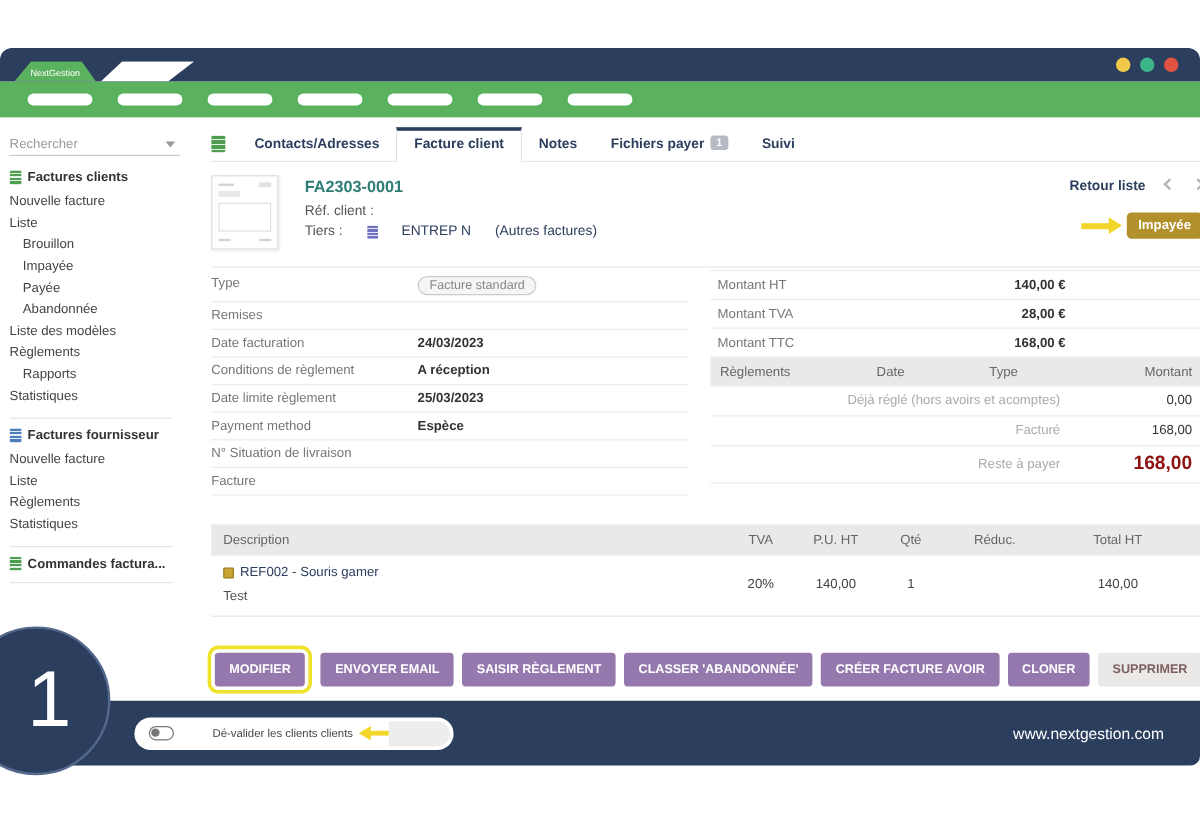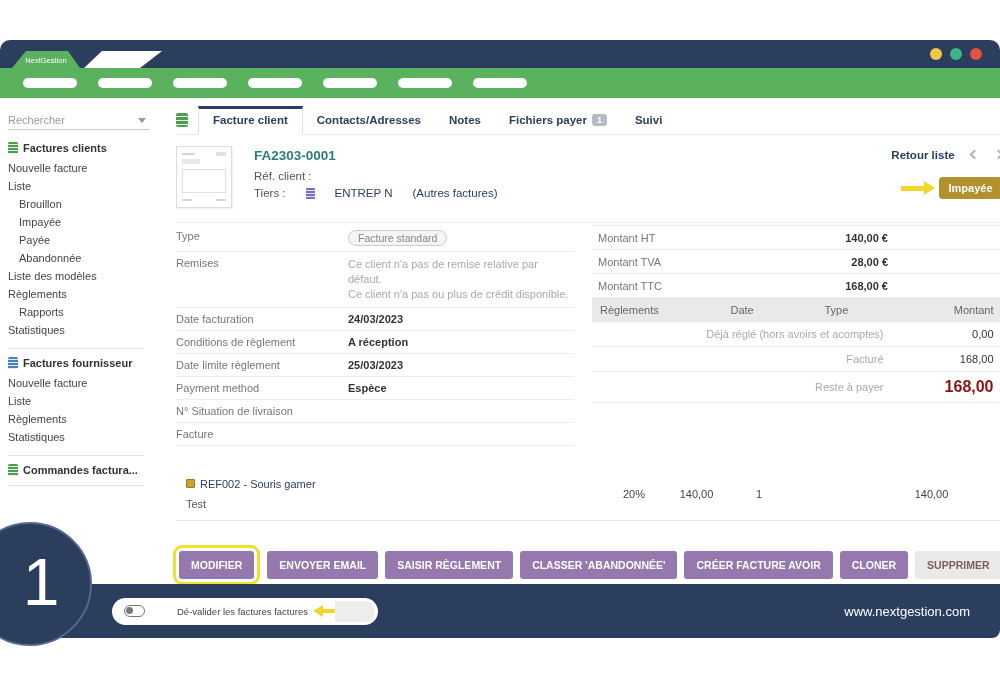--- a/index.html
+++ b/index.html
@@ -198,22 +198,22 @@
           <span>Commandes factura...</span>
         </div>
 
         <div class="side-div"></div>
       </aside>
 
       <main class="main">
 
         <div class="tabsrow">
           <span class="tab-doc"></span>
+          <div class="tab">Contacts/Adresses</div>
           <div class="tab active">Facture client</div>
-          <div class="tab">Contacts/Adresses</div>
           <div class="tab">Notes</div>
           <div class="tab">
             <span>Fichiers payer</span><span class="tab-badge">1</span>
           </div>
           <div class="tab">Suivi</div>
         </div>
 
         <div class="headblock">
           <div class="thumb">
             <i class="a"></i>
@@ -247,24 +247,20 @@
         </div>
 
         <div class="cols">
           <div class="fieldcol">
             <div class="frow">
               <span class="flabel">Type</span>
               <span class="fvalue pill">Facture standard</span>
             </div>
             <div class="frow">
               <span class="flabel">Remises</span>
-              <span class="fvalue muted">
-                <span>Ce client n'a pas de remise relative par défaut.</span><br>
-                <span>Ce client n'a pas ou plus de crédit disponible.</span>
-              </span>
             </div>
             <div class="frow">
               <span class="flabel">Date facturation</span>
               <span class="fvalue">24/03/2023</span>
             </div>
             <div class="frow">
               <span class="flabel">Conditions de règlement</span>
               <span class="fvalue">A réception</span>
             </div>
             <div class="frow">
@@ -313,20 +309,28 @@
               <span class="pvalue">168,00</span>
             </div>
             <div class="prow">
               <span class="plabel">Reste à payer</span>
               <span class="pvalue big">168,00</span>
             </div>
           </div>
         </div>
 
         <div class="linestable">
+          <div class="lhead">
+            <span class="first">Description</span>
+            <span>TVA</span>
+            <span>P.U. HT</span>
+            <span>Qté</span>
+            <span>Réduc.</span>
+            <span>Total HT</span>
+          </div>
           <div class="lrow">
             <div>
               <div class="prodref">
                 <span class="cube-icon"></span>
                 <span>REF002 - Souris gamer</span>
               </div>
               <div class="proddesc">Test</div>
             </div>
             <div class="num">20%</div>
             <div class="num">140,00</div>
@@ -347,21 +351,21 @@
         </div>
       </main>
     </div>
 
     <div class="footer">
       <div class="step-circle">
         <span>1</span>
       </div>
       <div class="toggle-pill">
         <span class="toggle-icon"></span>
-        <span class="toggle-label">Dé-valider les factures factures</span>
+        <span class="toggle-label">Dé-valider les clients clients</span>
         <span class="arrow-left"></span>
         <span class="pill-gray"></span>
       </div>
       <span class="footer-url">www.nextgestion.com</span>
     </div>
 
   </div>
 </div>
 
 </body></html>

